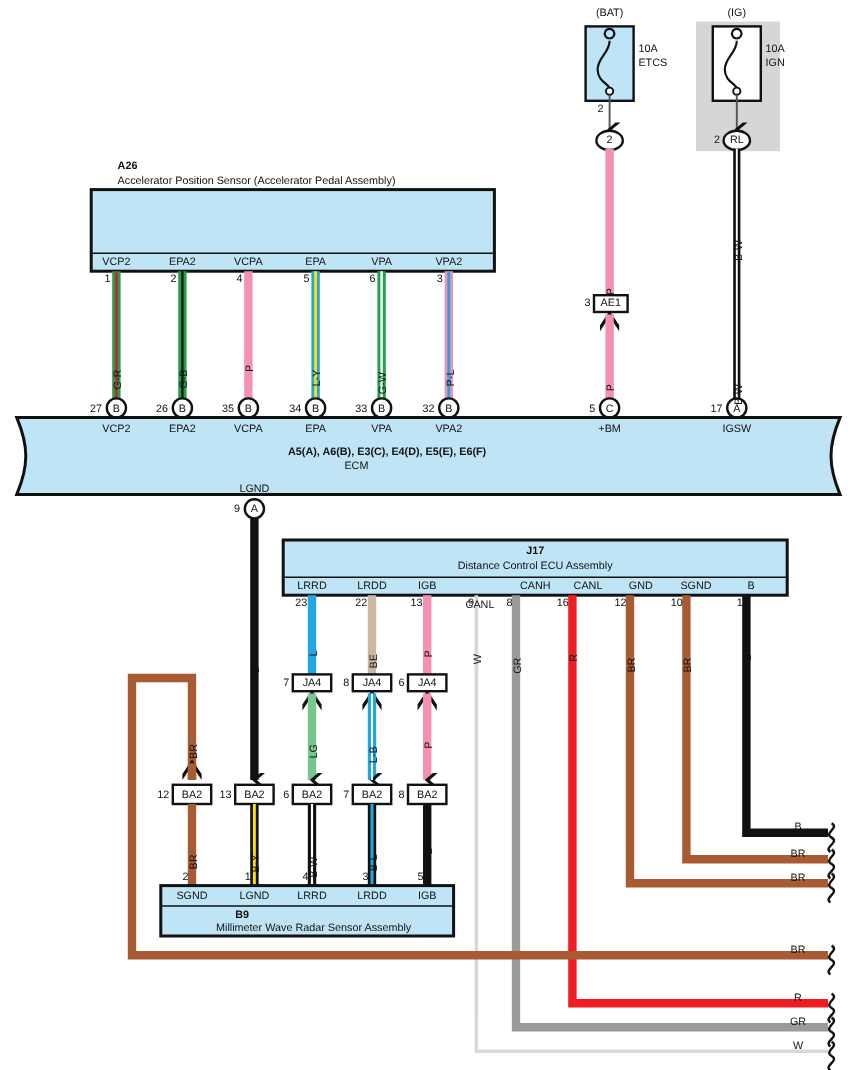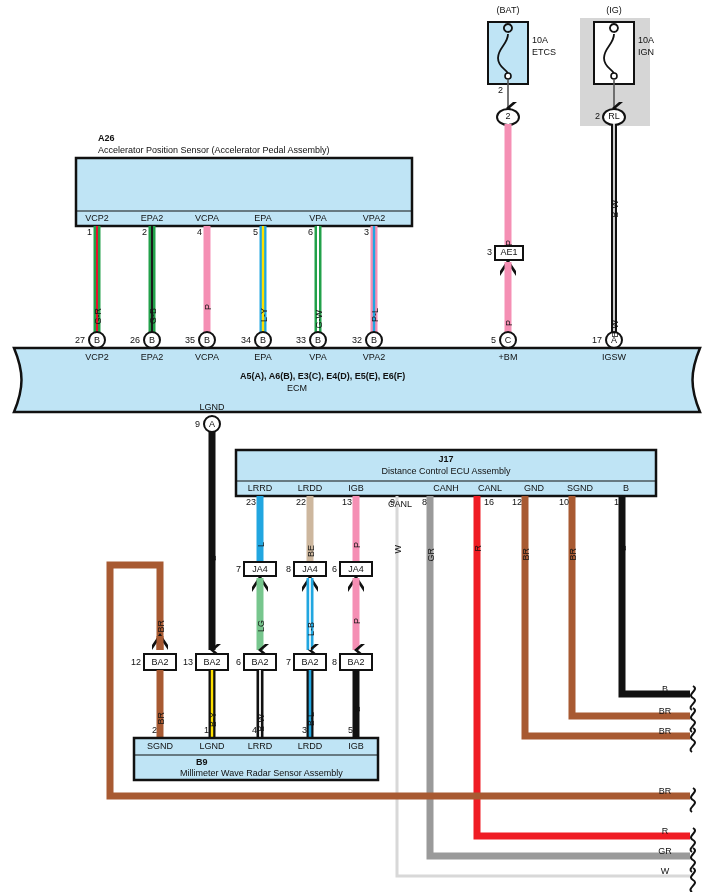--- a/index.html
+++ b/index.html
@@ -249,21 +249,21 @@
 <div class="lbl c" style="left:490px;top:484px;">CANL</div>
 <div class="lbl c" style="left:534px;top:484px;">GND</div>
 <div class="lbl c" style="left:580px;top:484px;">SGND</div>
 <div class="lbl c" style="left:626px;top:484px;">B</div>
 
 <div class="pin" style="left:256px;top:498px;">23</div>
 <div class="pin" style="left:306px;top:498px;">22</div>
 <div class="pin" style="left:352px;top:498px;">13</div>
 <div class="pin" style="left:395px;top:498px;">9</div>
 <div class="pin" style="left:427px;top:498px;">8</div>
-<div class="pin" style="left:474px;top:498px;margin-left:20px;">16</div>
+<div class="pin" style="left:474px;top:498px;">16</div>
 <div class="pin" style="left:522px;top:498px;">12</div>
 <div class="pin" style="left:569px;top:498px;">10</div>
 <div class="pin" style="left:619px;top:498px;">1</div>
 
 <div class="vlbl" style="left:257px;top:542px;">L</div>
 <div class="vlbl" style="left:307px;top:545px;">BE</div>
 <div class="vlbl" style="left:353px;top:542px;">P</div>
 <div class="vlbl" style="left:394px;top:545px;">W</div>
 <div class="vlbl" style="left:427px;top:548px;">GR</div>
 <div class="vlbl" style="left:474px;top:545px;">R</div>

